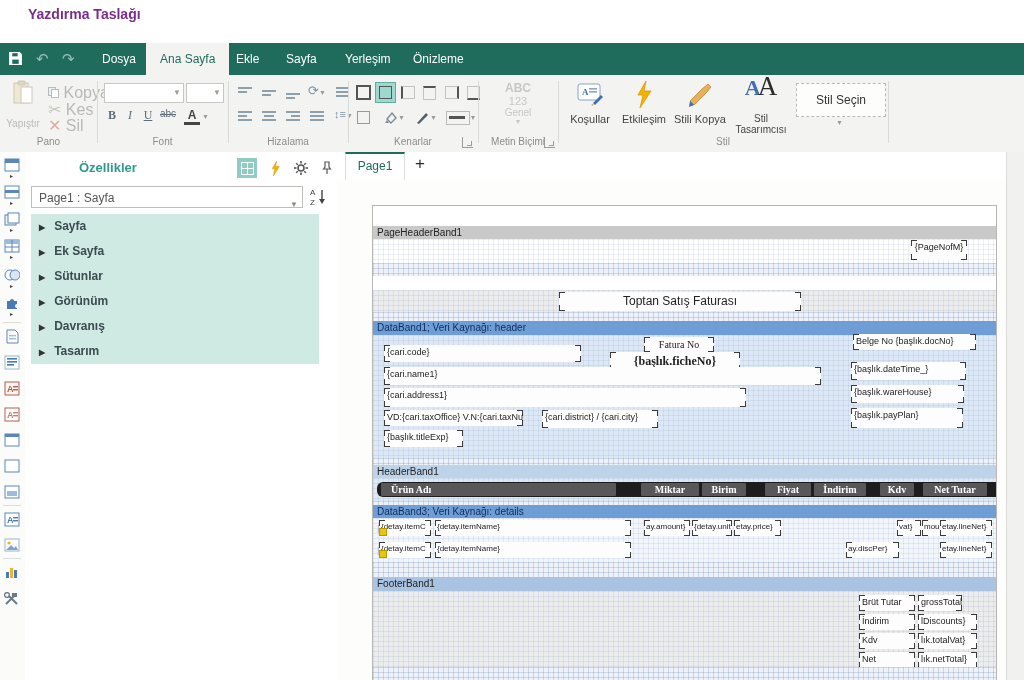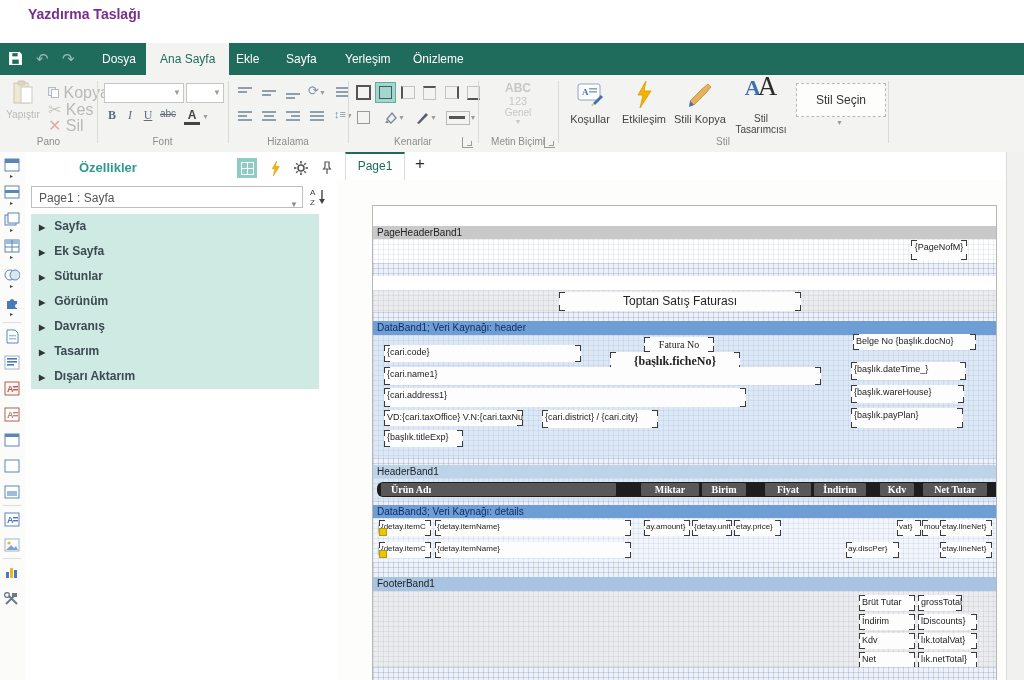--- a/index.html
+++ b/index.html
@@ -14,21 +14,21 @@
   
   .ribbonbar{position:absolute;left:0;top:43px;width:1024px;height:32px;background:#1f6c5c;}
   .qicon{position:absolute;top:7px;font-size:15px;color:rgba(255,255,255,.55);cursor:pointer;}
   .rtab{position:absolute;top:0;height:32px;line-height:32px;padding:0 14px;color:#fff;font-size:12px;cursor:pointer;}
   .rtab.active{background:#f3f4f2;color:#1f6c5c;}
 
   
   .ribbonbody{position:absolute;left:0;top:75px;width:1024px;height:77px;background:#f3f4f2;border-bottom:1px solid #d8dad6;}
   .gsep{position:absolute;top:6px;height:62px;width:1px;background:#d9dbd7;}
   .glabel{position:absolute;top:61px;font-size:10px;color:#8b8e89;text-align:center;}
-  .gray{color:#b9bab4;}
+  .gray{color:#b9bab4;margin-top:9px;}
   .smallbtn{position:absolute;font-size:16px;color:#b9bab4;white-space:nowrap;}
   .combo{position:absolute;height:18px;background:#fff;border:1px solid #c6c8c4;}
   .combo .da{position:absolute;right:2px;top:4px;font-size:8px;color:#9a9c98;}
   .fbtn{position:absolute;font-size:12px;color:#5e6e7d;width:16px;text-align:center;cursor:pointer;}
   .alico{position:absolute;width:18px;height:16px;cursor:pointer;}
   .kbtn{position:absolute;width:19px;height:19px;display:flex;align-items:center;justify-content:center;cursor:pointer;}
   .kbtn.sel{background:#9fd8cf;outline:1px solid #5fae9f;}
   .bsq{display:inline-block;width:11px;height:11px;}
   .launcher{position:absolute;width:10px;height:10px;border-left:1px solid #9a9c98;border-bottom:1px solid #9a9c98;}
   .launcher:after{content:"";position:absolute;right:1px;bottom:1px;width:4px;height:4px;border-right:1px solid #9a9c98;border-bottom:1px solid #9a9c98;}
@@ -443,21 +443,20 @@
             <line x1="13" y1="4" x2="13" y2="15" stroke="#444" stroke-width="1.4"></line>
             <path d="M10 13 l3 5 3 -5 z" fill="#444"></path>
           </svg>
       </span>
       <div class="sect" style="top:62px;"><span class="tri">▶</span><span>Sayfa</span></div>
       <div class="sect" style="top:87px;"><span class="tri">▶</span><span>Ek Sayfa</span></div>
       <div class="sect" style="top:112px;"><span class="tri">▶</span><span>Sütunlar</span></div>
       <div class="sect" style="top:137px;"><span class="tri">▶</span><span>Görünüm</span></div>
       <div class="sect" style="top:162px;"><span class="tri">▶</span><span>Davranış</span></div>
       <div class="sect" style="top:187px;"><span class="tri">▶</span><span>Tasarım</span></div>
-      <div class="sect" style="top:212px;"><span class="tri">▶</span><span>Dışarı Aktarım</span></div>
     </div>
 
     <div class="design">
       <div class="tabstrip">
         <span class="ptab">Page1</span>
         <span class="addtab">+</span>
       </div>
       <div class="canvas">
         <div class="paper grid">
 

